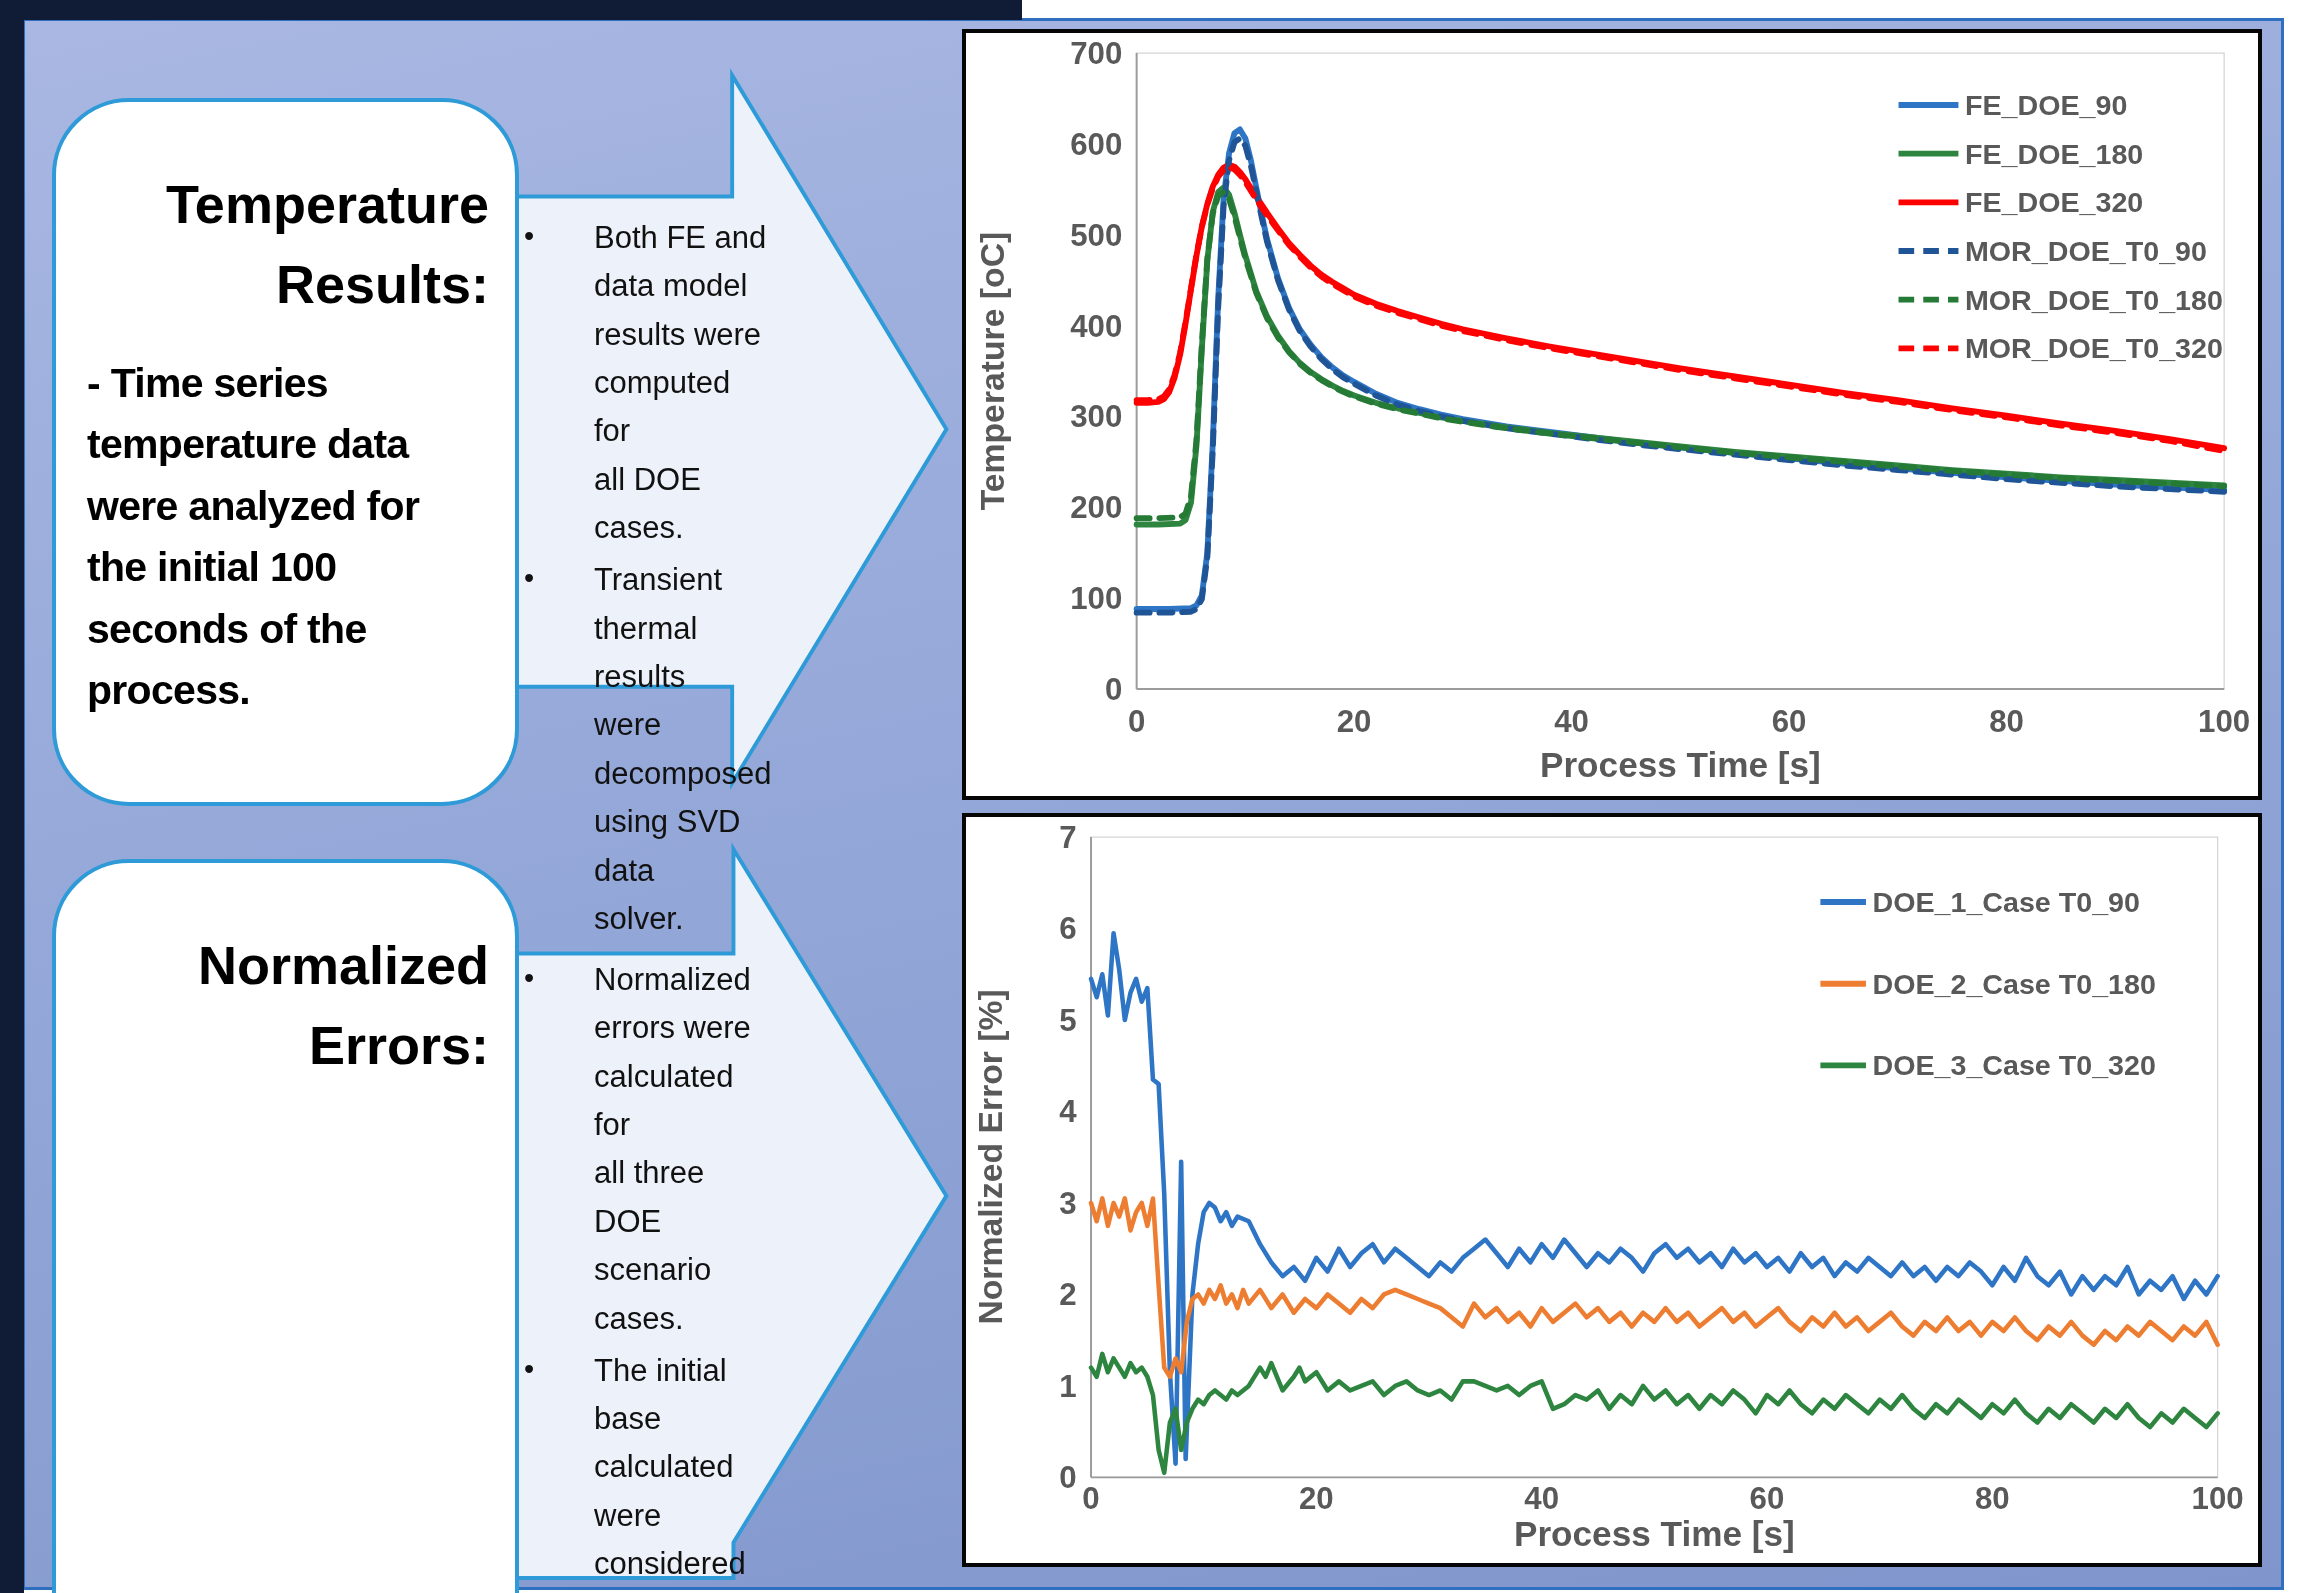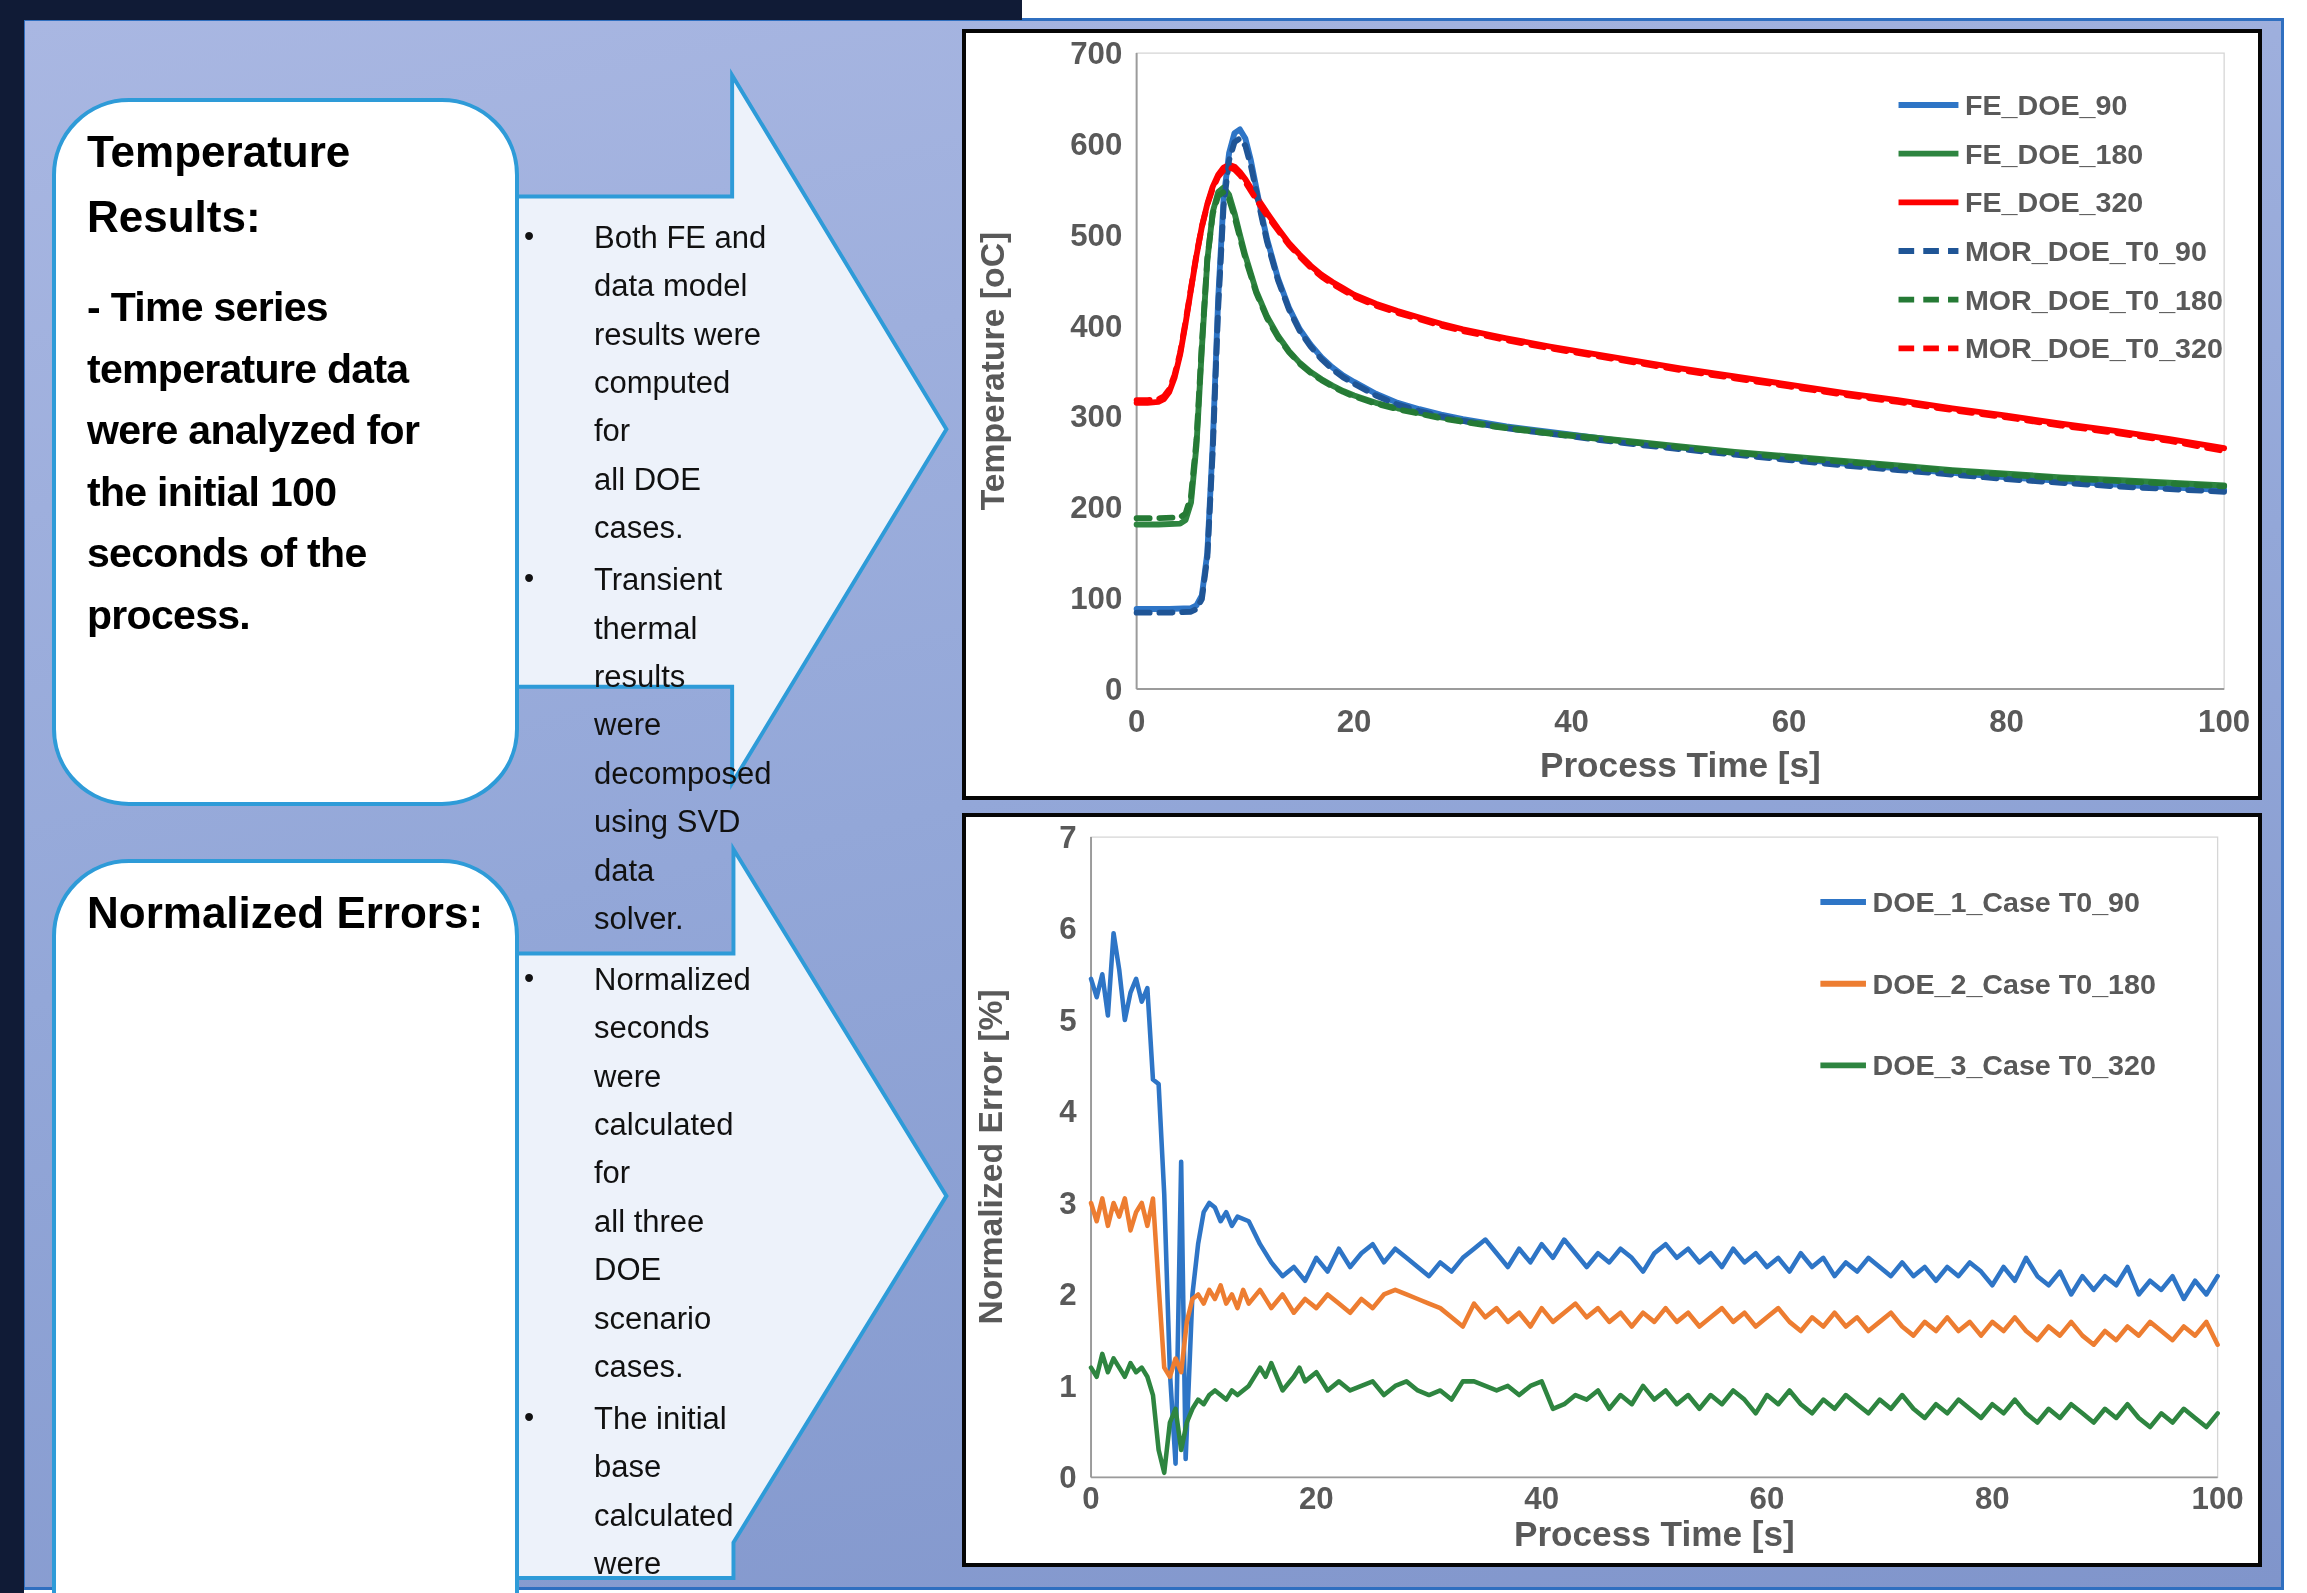--- a/index.html
+++ b/index.html
@@ -17,22 +17,22 @@
   .frame-left{position:absolute;left:0;top:0;width:23.6px;height:1593px;background:#101b36;}
   .layer{position:absolute;left:0;top:0;}
   .callout-box{
     position:absolute;box-sizing:border-box;background:#ffffff;
     border:4.6px solid #2e9bd8;border-radius:77px;
     padding:17px 26px 0 31px;color:#000;
   }
   .box-top{left:52px;top:98px;width:467px;height:708px;}
   .box-bottom{left:52px;top:859px;width:467px;height:909px;}
   .box-title{
-    font-size:44px;font-weight:bold;text-align:left;line-height:1.48;
-    white-space:pre-line;margin-bottom:14.4px;
+    font-size:54px;font-weight:bold;text-align:right;line-height:1.48;
+    white-space:pre-line;margin-bottom:14.4px;margin-top:46px;
   }
   .box-par{
     font-size:41px;font-weight:bold;line-height:1.5;white-space:pre-line;
     margin-bottom:14.4px;letter-spacing:-0.7px;margin-top:28px;
   }
   .arrow-text{
     position:absolute;width:244px;color:#111;
     font-size:31px;font-weight:normal;line-height:1.56;
   }
   .arrow-text-top{left:524px;top:214px;}
@@ -95,21 +95,21 @@
 decomposed
 using SVD data
 solver.</span>
   </div>
 </div>
 
 <div class="arrow-text arrow-text-bottom">
   <div class="bullet-item">
     <span class="bullet-dot">•</span>
     <span class="bullet-txt">Normalized
-seconds were
+errors were
 calculated for
 all three DOE
 scenario cases.</span>
   </div>
   <div class="bullet-item">
     <span class="bullet-dot">•</span>
     <span class="bullet-txt">The initial base
 calculated
 were
 considered as

